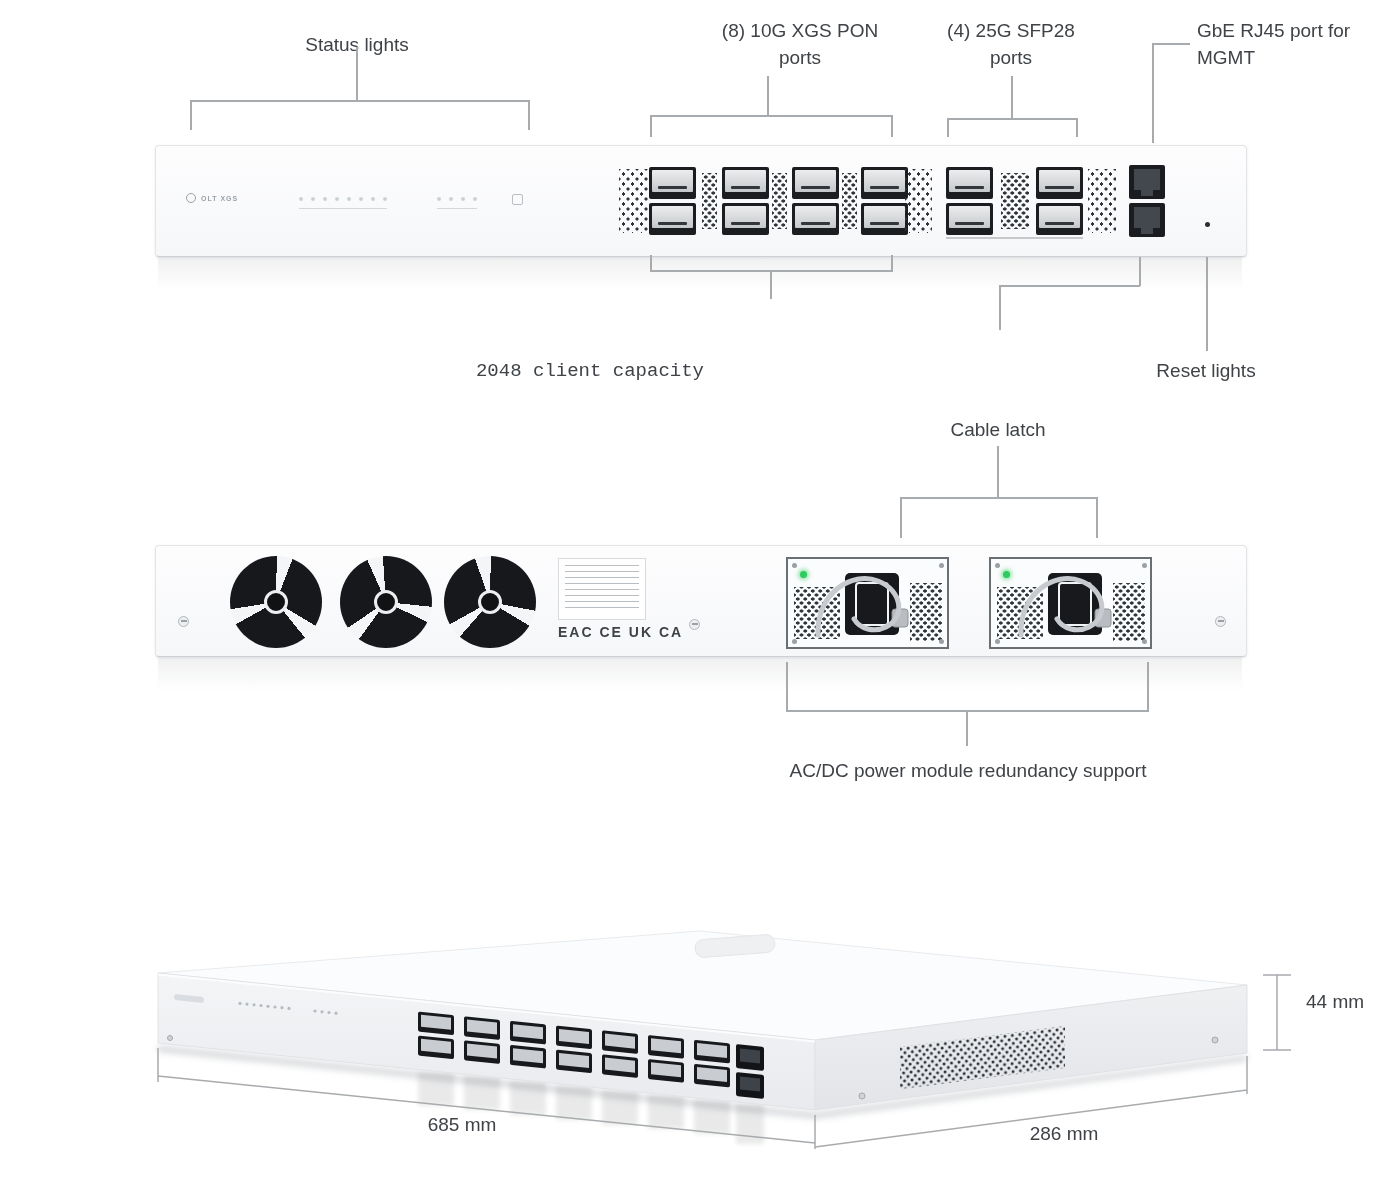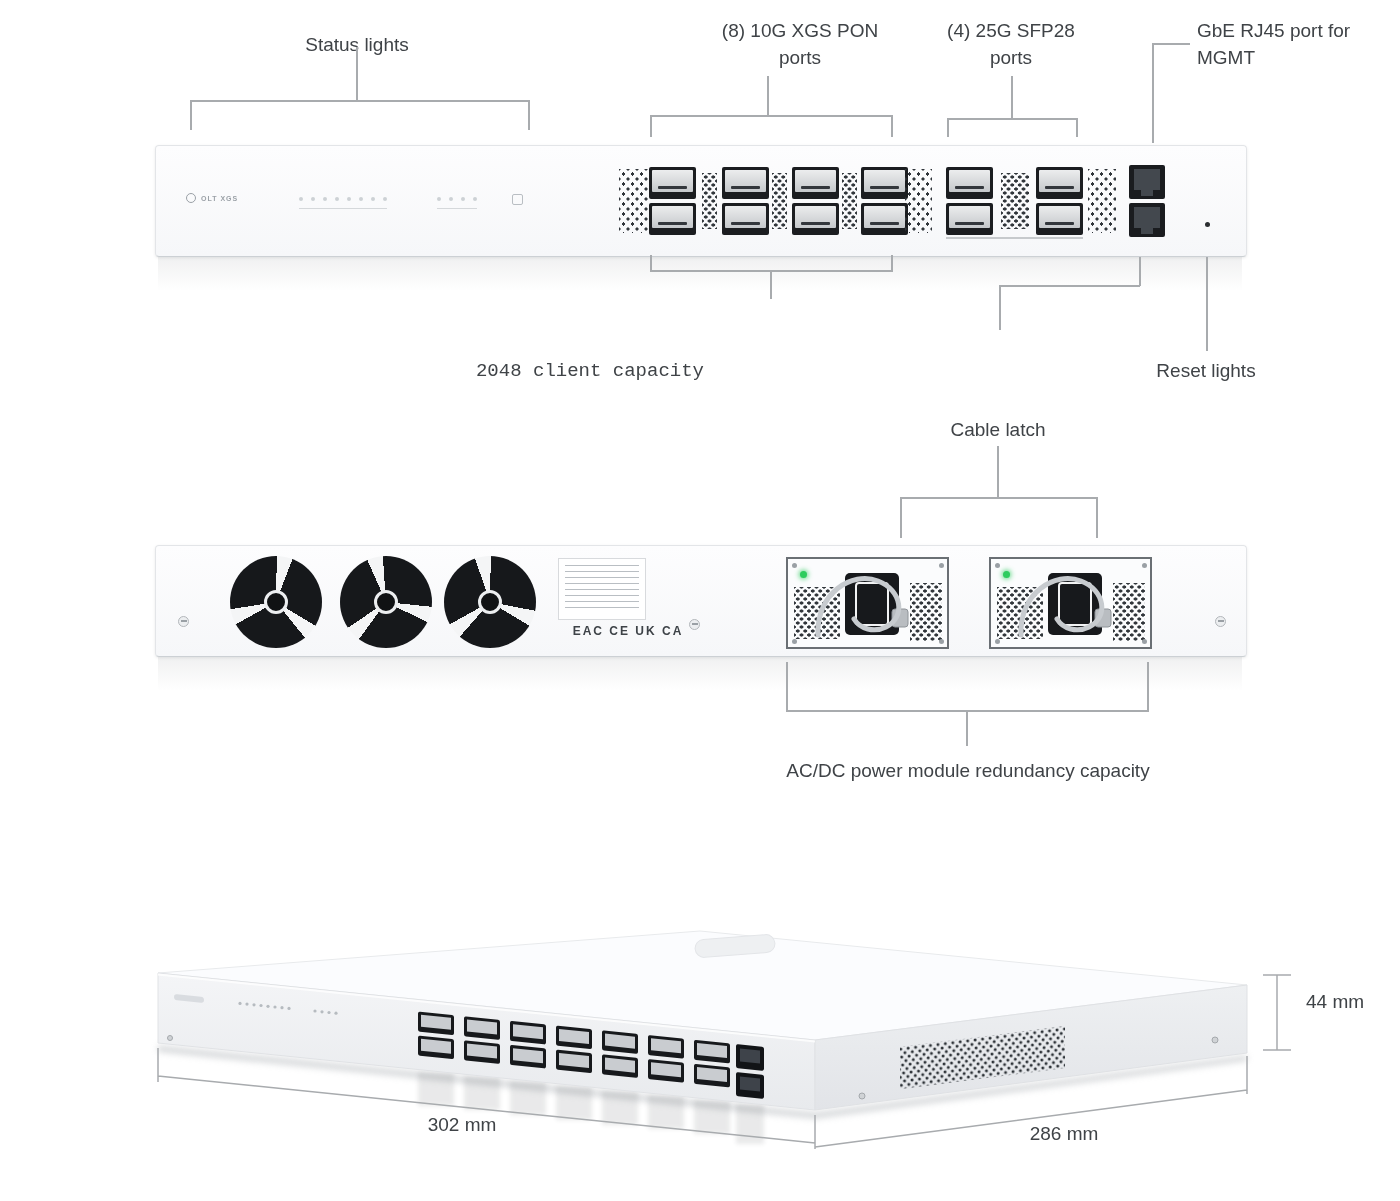--- a/index.html
+++ b/index.html
@@ -50,21 +50,21 @@
   .fan{position:absolute;width:92px;height:92px;border-radius:50%;
        background:conic-gradient(from var(--r,0deg),
          #16181b 0 96deg,#f4f5f6 96deg 116deg,
          #16181b 116deg 216deg,#f4f5f6 216deg 236deg,
          #16181b 236deg 336deg,#f4f5f6 336deg 356deg,#16181b 356deg 360deg);}
   .fan::after{content:"";position:absolute;inset:34px;border-radius:50%;background:#101214;
               border:3px solid #eceef0;}
   .sticker{position:absolute;background:#fff;border:1px solid #d8dadd;}
   .sticker::before{content:"";position:absolute;inset:6px;
         background:repeating-linear-gradient(#b9bec3 0 1.5px,transparent 1.5px 6px);}
-  .cert{position:absolute;font-size:12px;font-weight:bold;letter-spacing:2px;color:#3e4348;text-align:center;}
+  .cert{position:absolute;font-size:14px;font-weight:bold;letter-spacing:2px;color:#3e4348;}
   .psu{position:absolute;width:163px;height:92px;background:#fbfcfd;border:2px solid #6a6f74;
        box-sizing:border-box;}
   .gled{position:absolute;width:7px;height:7px;border-radius:50%;background:#2ecc5e;
         box-shadow:0 0 5px 1px rgba(46,204,94,.8);}
   .inlet{position:absolute;left:57px;top:14px;width:54px;height:62px;background:#17191c;border-radius:5px;}
   .inlet::before{content:"";position:absolute;inset:9px 10px;border:2px solid #f2f3f4;border-radius:4px;}
   .pscrew{position:absolute;width:5px;height:5px;border-radius:50%;background:#9aa0a5;}
   .bail{position:absolute;left:0;top:0;}
   
   svg{display:block;}
@@ -217,21 +217,21 @@
       <i class="pscrew" style="left:4px;top:80px;"></i>
       <i class="pscrew" style="left:151px;top:80px;"></i>
     </div>
   </div>
   <div class="refl" style="top:657px;"></div>
 
   <i class="ln v" style="left:786px;top:662px;height:49px;"></i>
   <i class="ln v" style="left:1147px;top:662px;height:49px;"></i>
   <i class="ln h" style="left:786px;top:710px;width:363px;"></i>
   <i class="ln v" style="left:966px;top:710px;height:36px;"></i>
-  <div class="label" style="left:718px;top:758px;width:500px;">AC/DC power module redundancy capacity</div>
+  <div class="label" style="left:718px;top:758px;width:500px;">AC/DC power module redundancy support</div>
 
   <svg style="position:absolute;left:130px;top:912px;" width="1170" height="250" viewBox="0 0 1170 250">
     <defs>
       <linearGradient id="gFront" x1="0" y1="0" x2="0" y2="1">
         <stop offset="0" stop-color="#f4f5f7"></stop>
           <stop offset="1" stop-color="#e8eaed"></stop>
       </linearGradient>
       <linearGradient id="gRight" x1="0" y1="0" x2="0" y2="1">
         <stop offset="0" stop-color="#eef0f2"></stop>
           <stop offset="1" stop-color="#e2e4e8"></stop>
@@ -351,16 +351,16 @@
 
       <path d="M1133 63 H1161 M1147 63 V138 M1133 138 H1161"></path>
 
       <path d="M28 136 V170 M28 164 L685 231 M685 203 V237"></path>
 
       <path d="M685 235 L1117 178 M1117 144 V182"></path>
     </g>
   </svg>
 
   <div class="label left" style="left:1306px;top:989px;width:90px;">44 mm</div>
-  <div class="label" style="left:392px;top:1112px;width:140px;">302 mm</div>
+  <div class="label" style="left:392px;top:1112px;width:140px;">685 mm</div>
   <div class="label" style="left:994px;top:1121px;width:140px;">286 mm</div>
 
 </div>
 
 </body></html>

